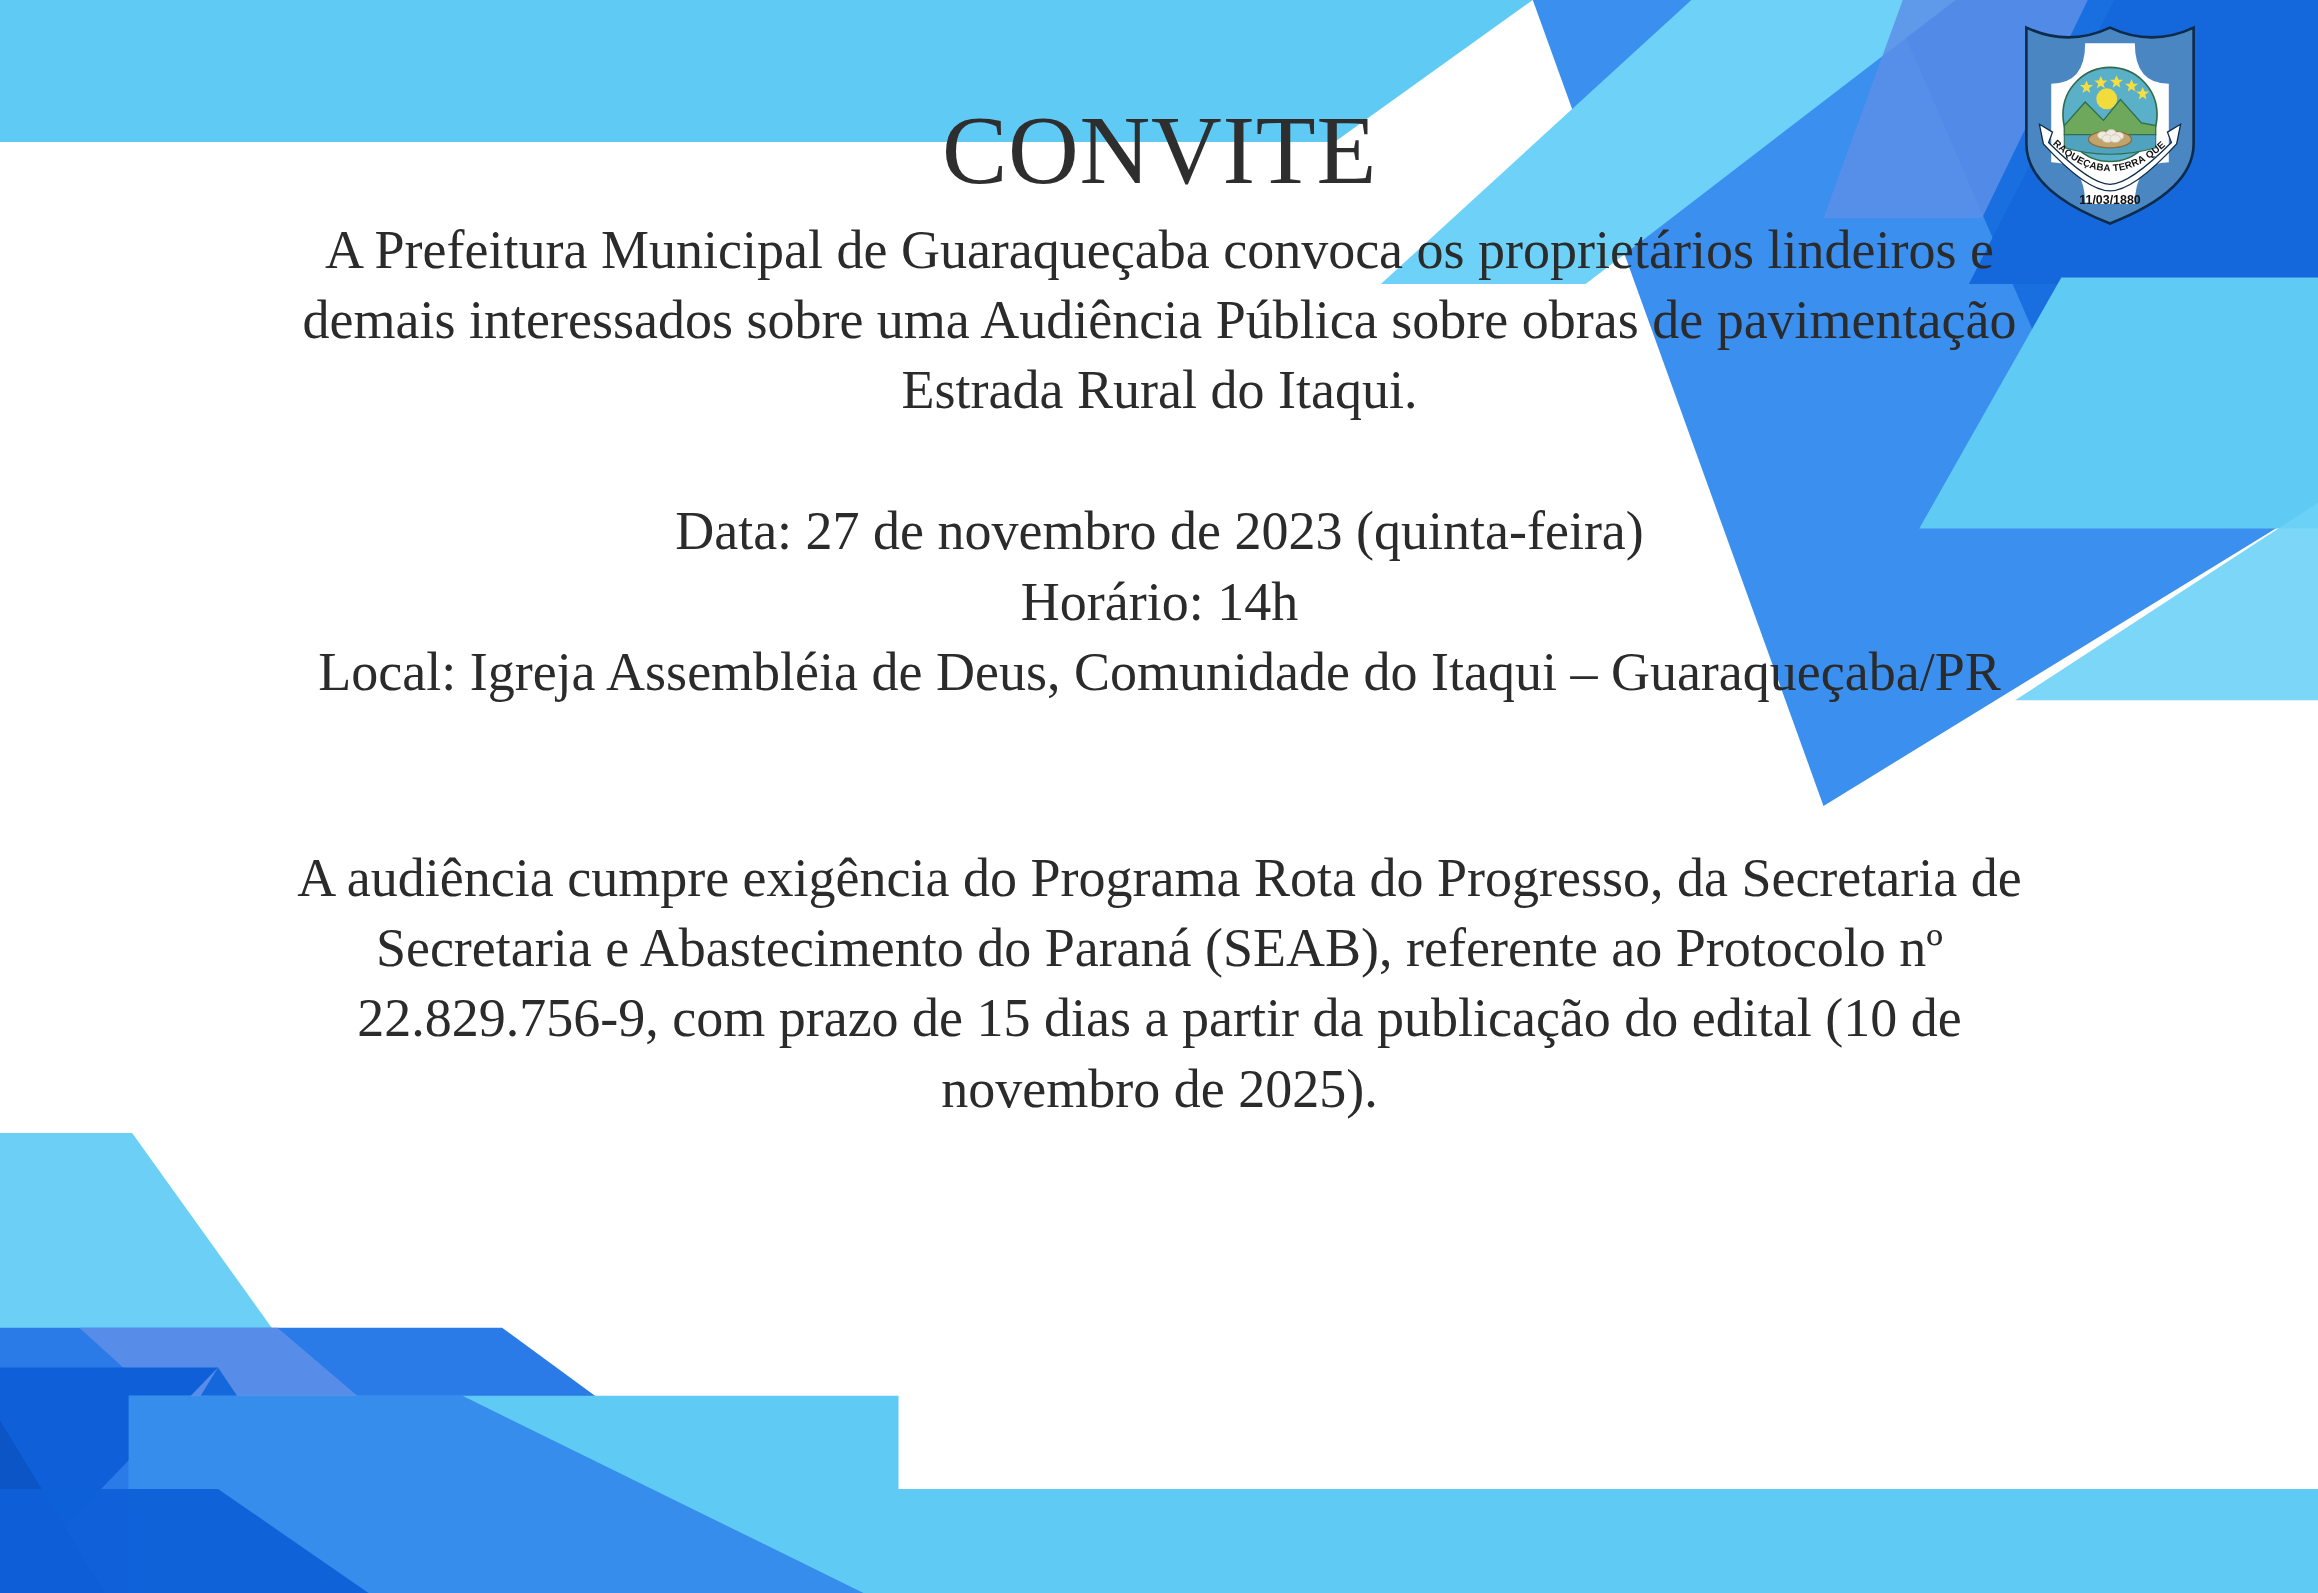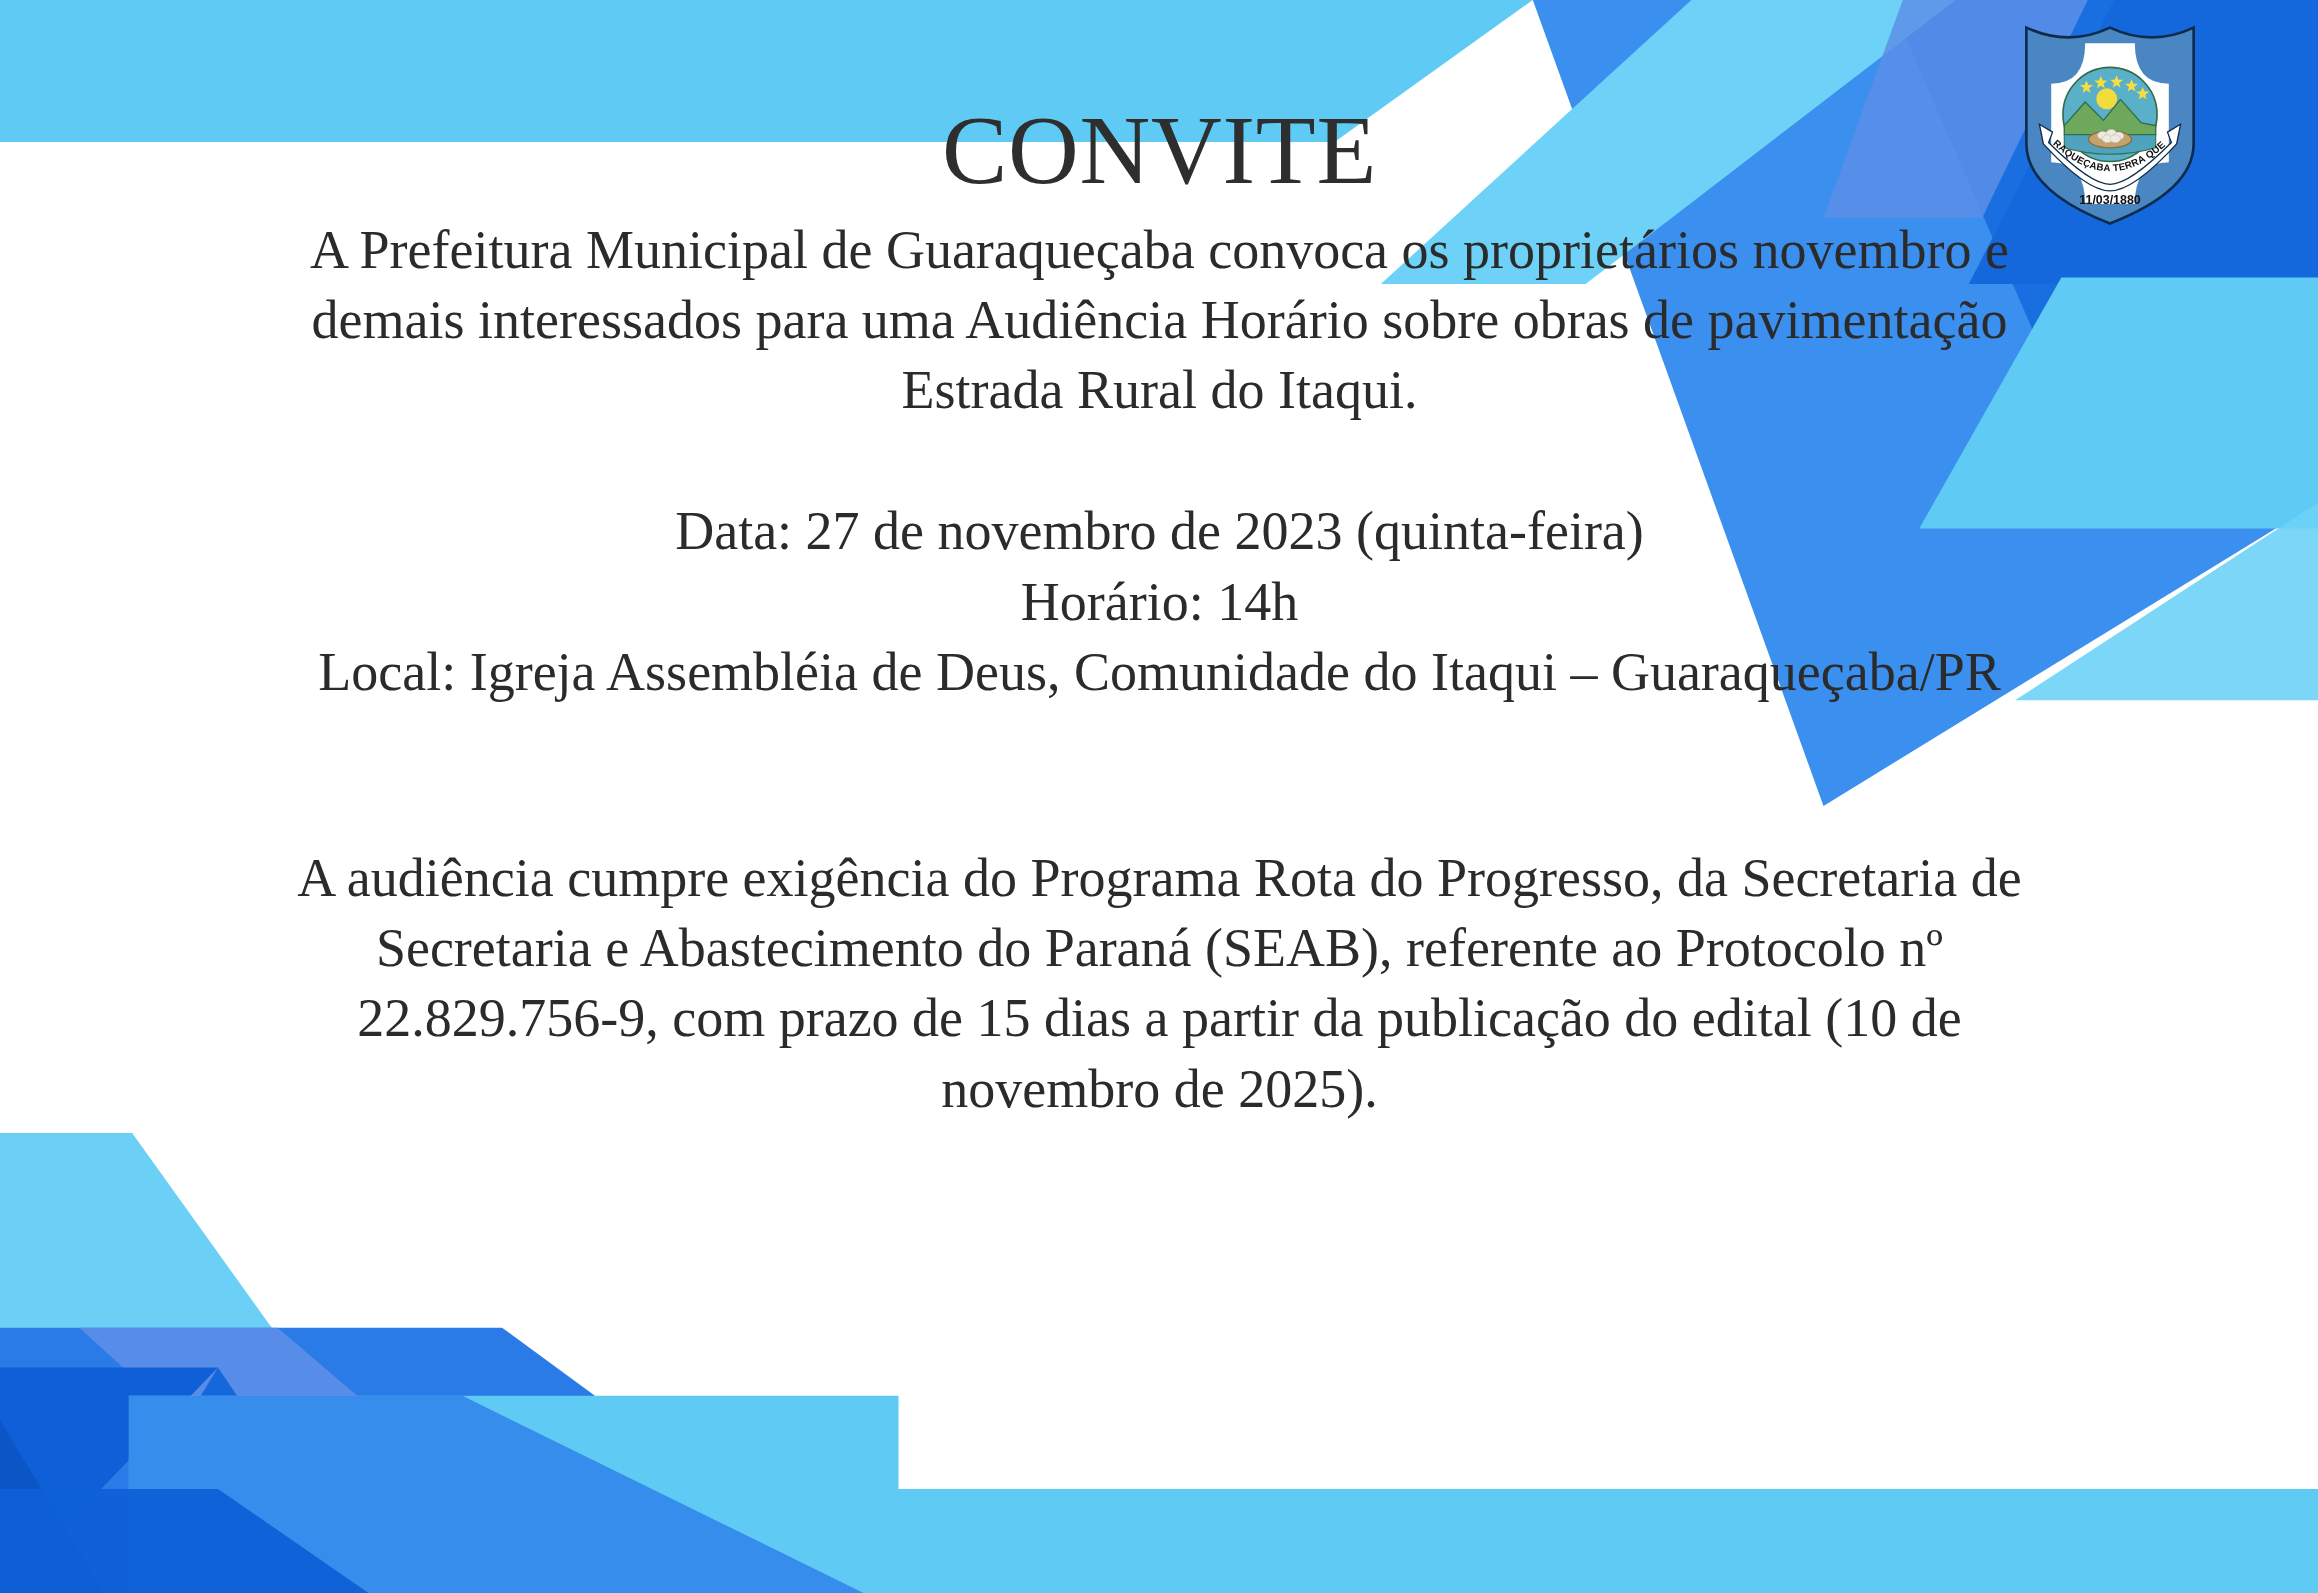--- a/index.html
+++ b/index.html
@@ -164,22 +164,22 @@
     </text>
 
     <text x="150" y="292" text-anchor="middle" font-family="'Liberation Sans', sans-serif" font-size="19" font-weight="700" fill="#111111">11/03/1880</text>
   </svg>
 
   <div class="content">
 
     <h1 class="poster-title">CONVITE</h1>
 
     <div class="body-text block-intro">
-      <p class="para">A Prefeitura Municipal de Guaraqueçaba convoca os proprietários novembro e</p>
-      <p class="para">demais interessados para uma Audiência Horário sobre obras de pavimentação</p>
+      <p class="para">A Prefeitura Municipal de Guaraqueçaba convoca os proprietários lindeiros e</p>
+      <p class="para">demais interessados sobre uma Audiência Pública sobre obras de pavimentação</p>
       <p class="para">Estrada Rural do Itaqui.</p>
     </div>
 
     <div class="spacer-lg"></div>
 
     <div class="body-text">
       <p class="para">Data: 27 de novembro de 2023 (quinta-feira)</p>
       <p class="para">Horário: 14h</p>
       <p class="para">Local: Igreja Assembléia de Deus, Comunidade do Itaqui – Guaraqueçaba/PR</p>
     </div>

